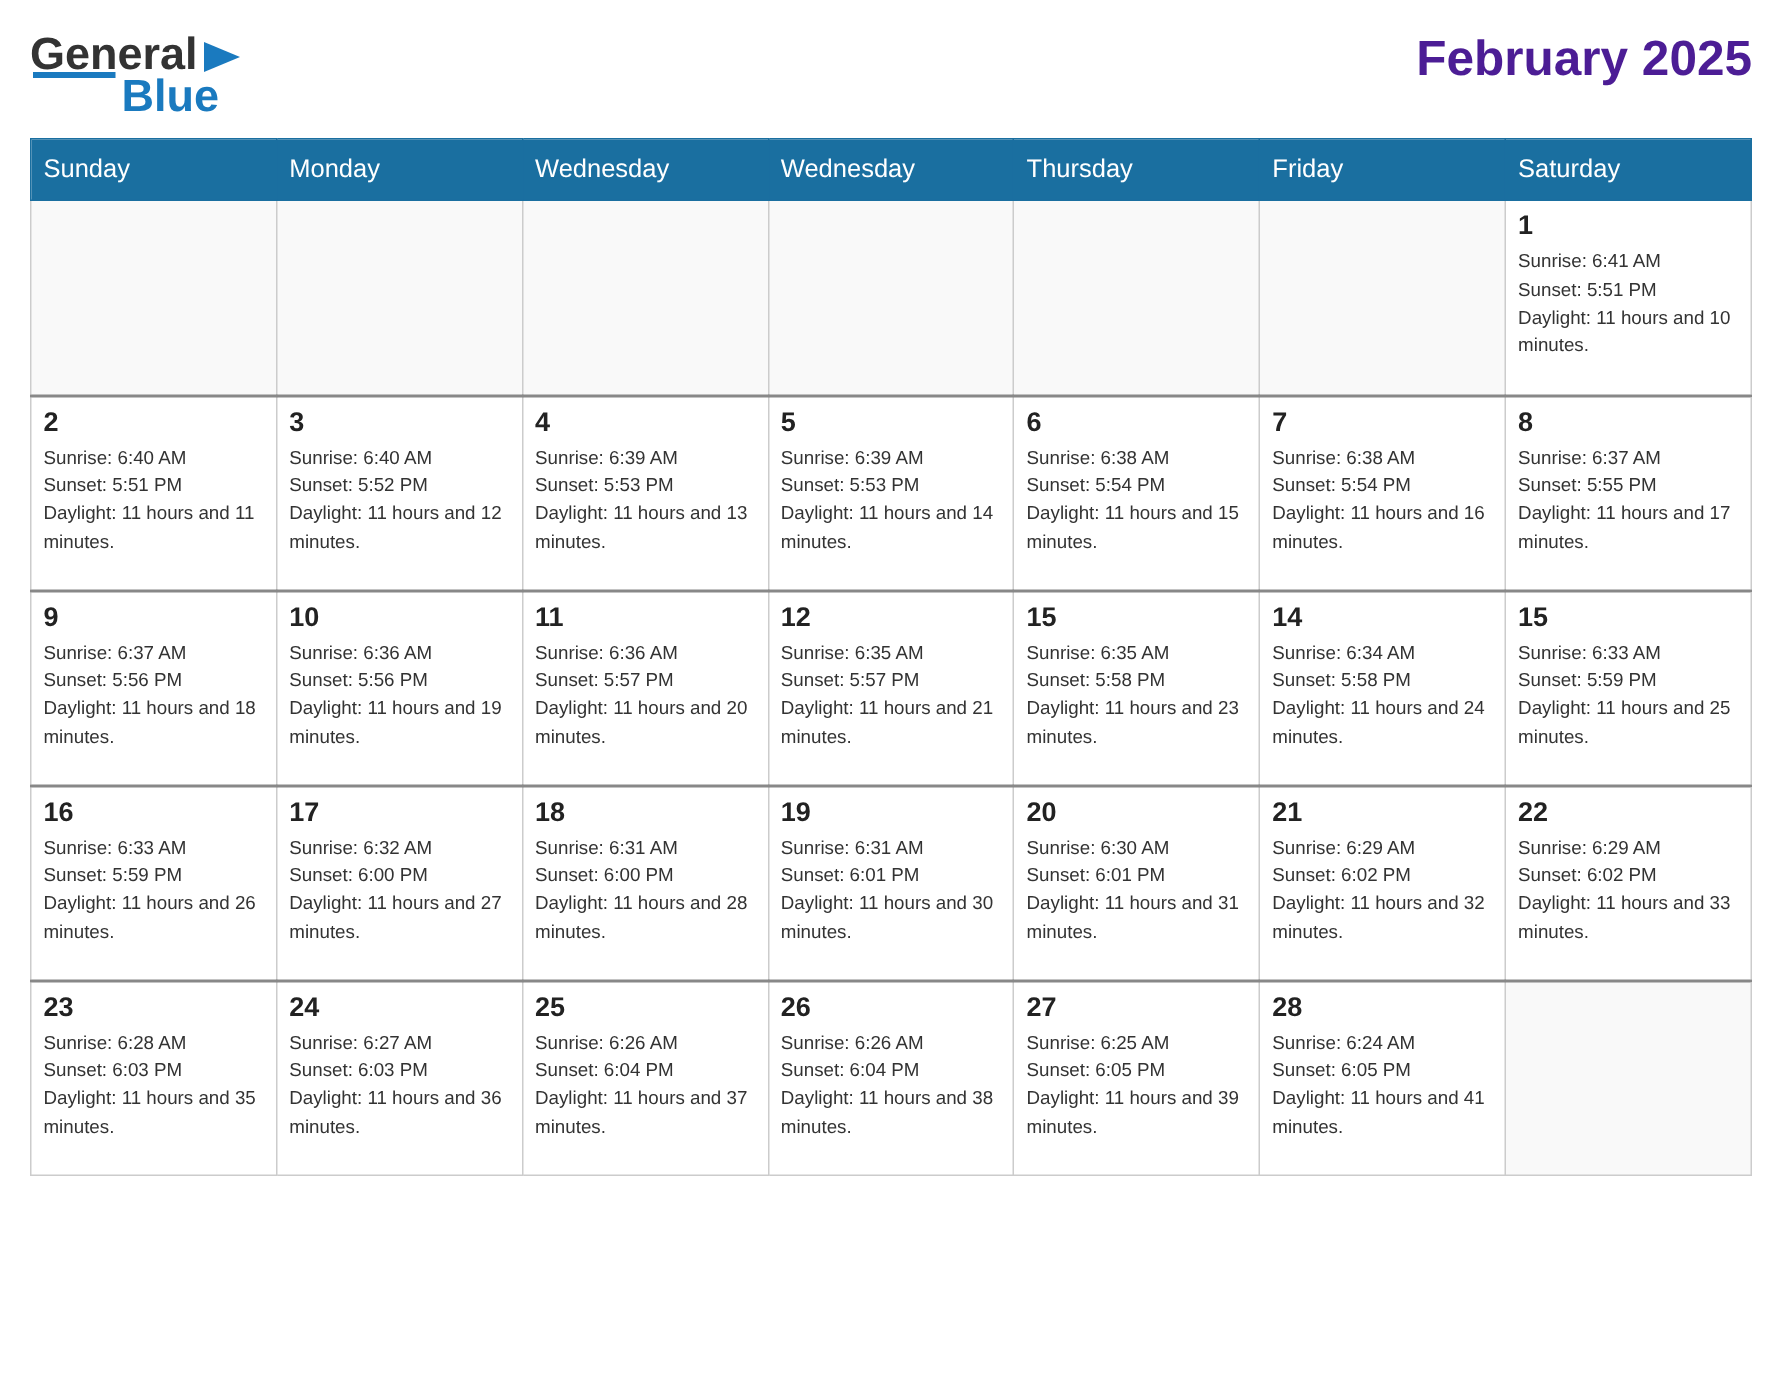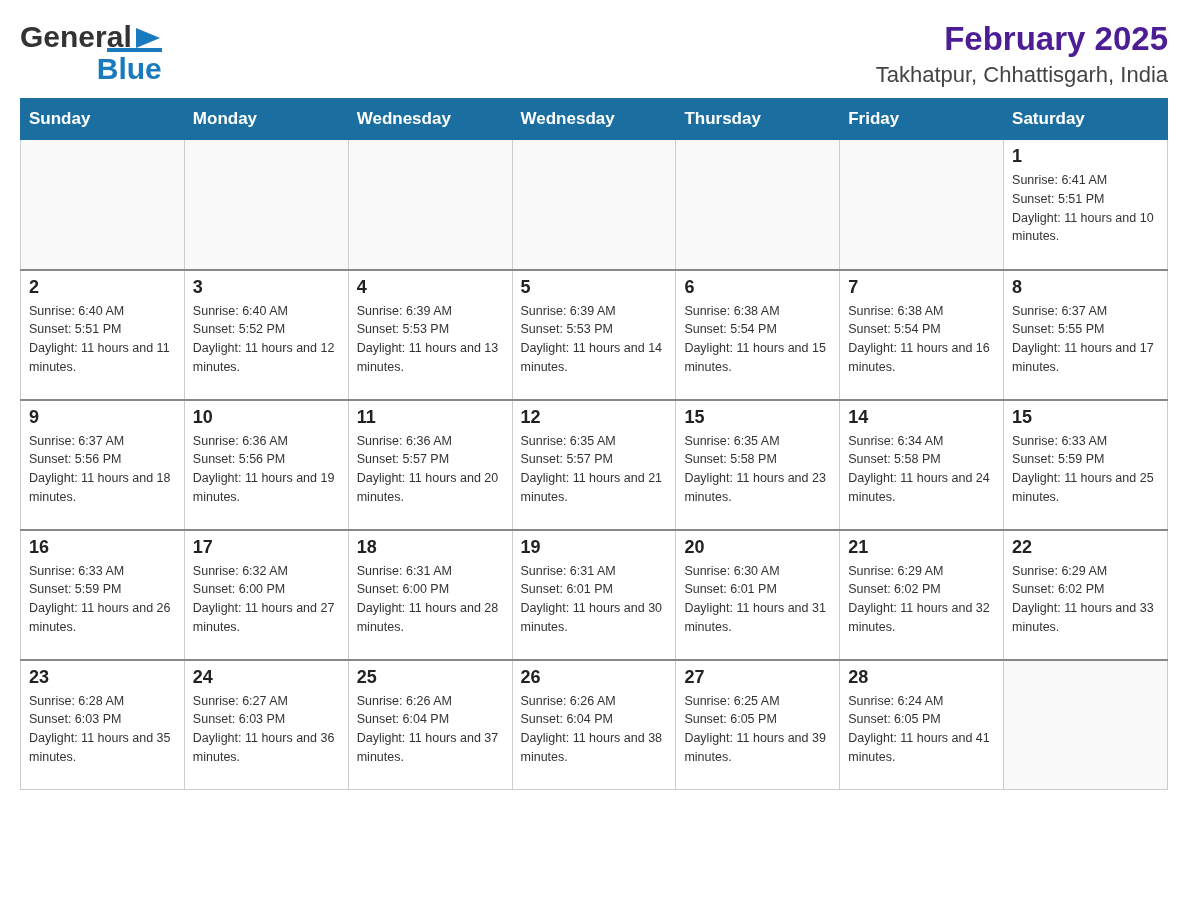--- a/index.html
+++ b/index.html
@@ -40,21 +40,21 @@
     }
     .calendar-table {
       width: 100%;
       border-collapse: collapse;
       margin-top: 10px;
     }
     .calendar-table th {
       background-color: #1a6fa0;
       color: #fff;
       font-size: 17px;
-      font-weight: bold;
+      font-weight: normal;
       padding: 10px 8px;
       text-align: left;
       border: 1px solid #1a6fa0;
     }
     .calendar-table td {
       border: 1px solid #ccc;
       vertical-align: top;
       padding: 6px 8px;
       width: 14.28%;
       min-height: 110px;
@@ -80,28 +80,27 @@
 <body>
 
 <div class="header">
   <div class="logo-container">
     <div class="logo-top">
       <span style="font-size:30px;font-weight:bold;color:#333;">General</span>
       <svg width="28" height="28" viewBox="0 0 28 28" style="margin-left:2px;margin-top:2px;">
         <polygon points="2,4 26,14 2,24" fill="#1a7abf"></polygon>
       </svg>
     </div>
-    <div style="display:flex;align-items:flex-end;margin-top:-6px;margin-left:2px;flex-direction:column;">
+    <div style="display:flex;align-items:flex-start;margin-top:-6px;margin-left:2px;">
       <div style="width:55px;height:4px;background:#1a7abf;"></div>
       <span style="font-size:30px;font-weight:bold;color:#1a7abf;margin-left:4px;">Blue</span>
     </div>
   </div>
   <div class="title-area">
     <div class="month-title">February 2025</div>
-    <div class="location-title">Takhatpur, Chhattisgarh, India</div>
   </div>
 </div>
 
 <table class="calendar-table">
   <thead>
     <tr>
       <th>Sunday</th>
       <th>Monday</th>
       <th>Wednesday</th>
       <th>Wednesday</th>

